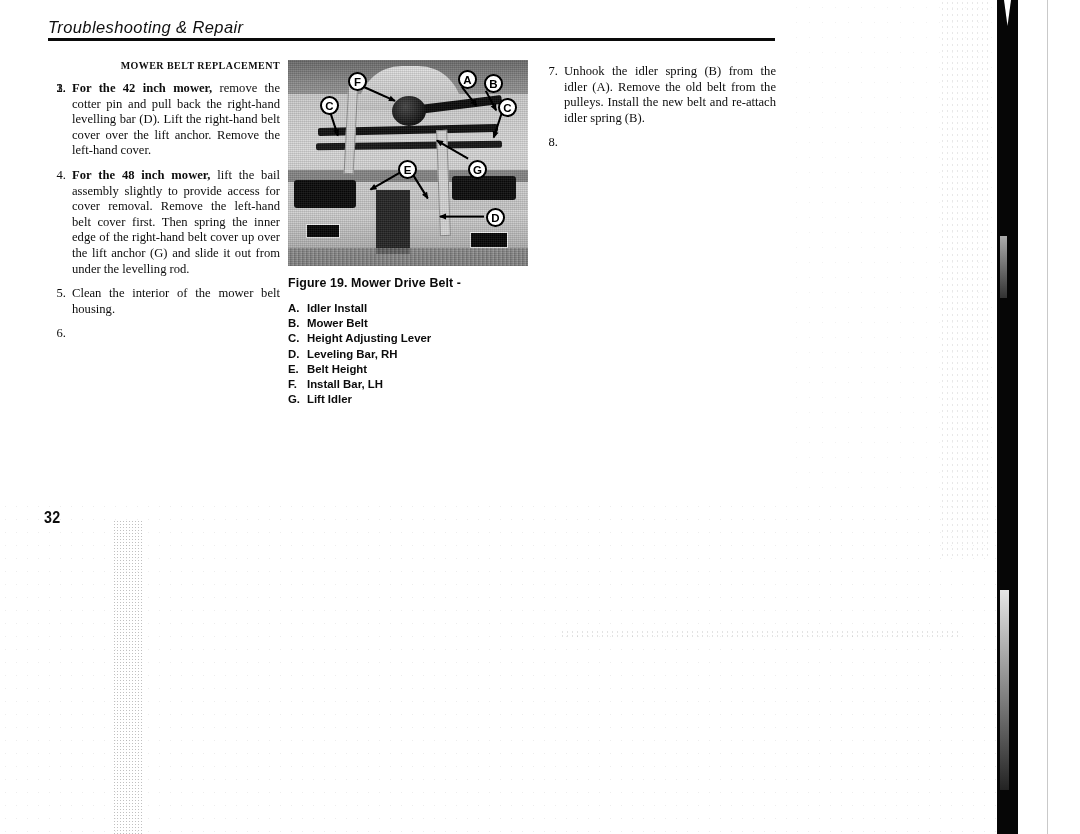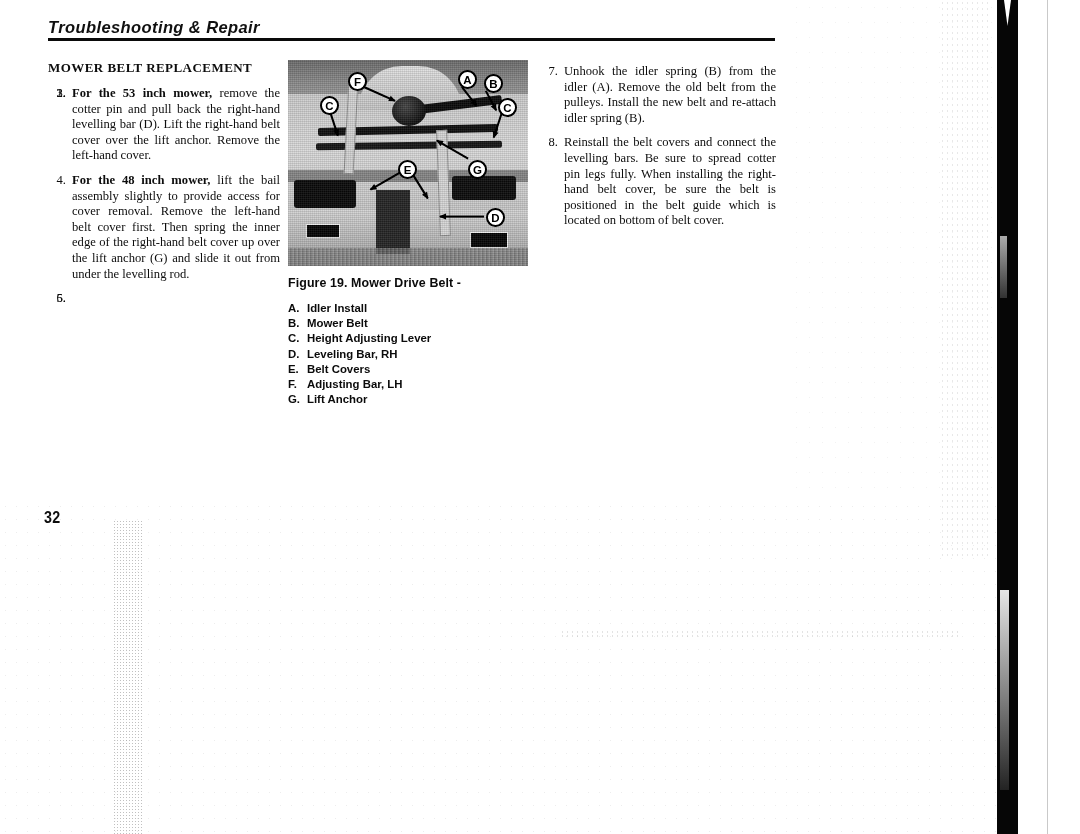--- a/index.html
+++ b/index.html
@@ -13,44 +13,44 @@
     -webkit-font-smoothing:antialiased;
   }
   .page{position:absolute;left:0;top:0;width:1080px;height:834px;}
 
   
   #running-header{
     position:absolute;left:48px;top:18px;
     font-family:"Liberation Sans", sans-serif;
     font-style:italic;
     font-size:16.5px;
-    font-weight:700;
+    font-weight:400;
     letter-spacing:.4px;
     color:#101010;
     white-space:nowrap;
   }
   #header-rule{
     position:absolute;left:48px;top:38px;width:727px;height:3px;
     background:#0a0a0a;
   }
 
   
   .col{position:absolute;}
   #col-left  {left:48px; top:60px;  width:232px;}
   #col-mid   {left:288px;top:60px;  width:240px;}
   #col-right {left:540px;top:64px;  width:236px;}
 
   
   #section-title{
     font-family:"Liberation Serif", serif;
     font-weight:bold;
-    font-size:13px;
+    font-size:10px;
     letter-spacing:.45px;
     color:#0d0d0d;
-    text-align:left;
+    text-align:right;
     margin:0 0 10px 0;
     white-space:nowrap;
   }
 
   
   ol.steps{
     list-style:none;
     margin:0;padding:0;
   }
   ol.steps > li{
@@ -246,28 +246,29 @@
     <h1 id="section-title">MOWER BELT REPLACEMENT</h1>
     <ol class="steps" id="steps-left">
         <li>
           <span class="num">1.</span>
         </li>
         <li>
           <span class="num">2.</span>
         </li>
         <li>
           <span class="num">3.</span>
-          <span class="body"><span class="b">For the 53 inch mower,</span><span> remove the cotter pin and pull back the right-hand levelling bar (D). Lift the right-hand belt cover over the lift anchor. Remove the left-hand cover.</span></span>
+          <span class="body"><span class="b">For the 42 inch mower,</span><span> remove the cotter pin and pull back the right-hand levelling bar (D). Lift the right-hand belt cover over the lift anchor. Remove the left-hand cover.</span></span>
         </li>
         <li>
           <span class="num">4.</span>
           <span class="body"><span class="b">For the 48 inch mower,</span><span> lift the bail assembly slightly to provide access for cover removal. Remove the left-hand belt cover first. Then spring the inner edge of the right-hand belt cover up over the lift anchor (G) and slide it out from under the levelling rod.</span></span>
         </li>
         <li>
           <span class="num">5.</span>
+          <span class="body">Clean the interior of the mower belt housing.</span>
         </li>
         <li>
           <span class="num">6.</span>
         </li>
       </ol>
   </div>
 
   <div class="col" id="col-mid">
 
     <div id="figure-photo">
@@ -326,42 +327,41 @@
         <li>
           <span class="key">C.</span>
           <span>Height Adjusting Lever</span>
         </li>
         <li>
           <span class="key">D.</span>
           <span>Leveling Bar, RH</span>
         </li>
         <li>
           <span class="key">E.</span>
-          <span>Belt Covers</span>
+          <span>Belt Height</span>
         </li>
         <li>
           <span class="key">F.</span>
-          <span>Adjusting Bar, LH</span>
+          <span>Install Bar, LH</span>
         </li>
         <li>
           <span class="key">G.</span>
-          <span>Lift Anchor</span>
+          <span>Lift Idler</span>
         </li>
       </ul>
   </div>
 
   <div class="col" id="col-right">
     <ol class="steps" id="steps-right">
         <li>
           <span class="num">7.</span>
           <span class="body">Unhook the idler spring (B) from the idler (A). Remove the old belt from the pulleys. Install the new belt and re-attach idler spring (B).</span>
         </li>
         <li>
           <span class="num">8.</span>
-          <span class="body">Reinstall the belt covers and connect the levelling bars. Be sure to spread cotter pin legs fully. When installing the right-hand belt cover, be sure the belt is positioned in the belt guide which is located on bottom of belt cover.</span>
         </li>
       </ol>
   </div>
 
   <div id="page-number">32</div>
 
   <div id="scan-grain"></div>
   <div id="scan-grain-top"></div>
   <div id="scan-fold-vertical"></div>
   <div id="scan-line-horizontal"></div>

